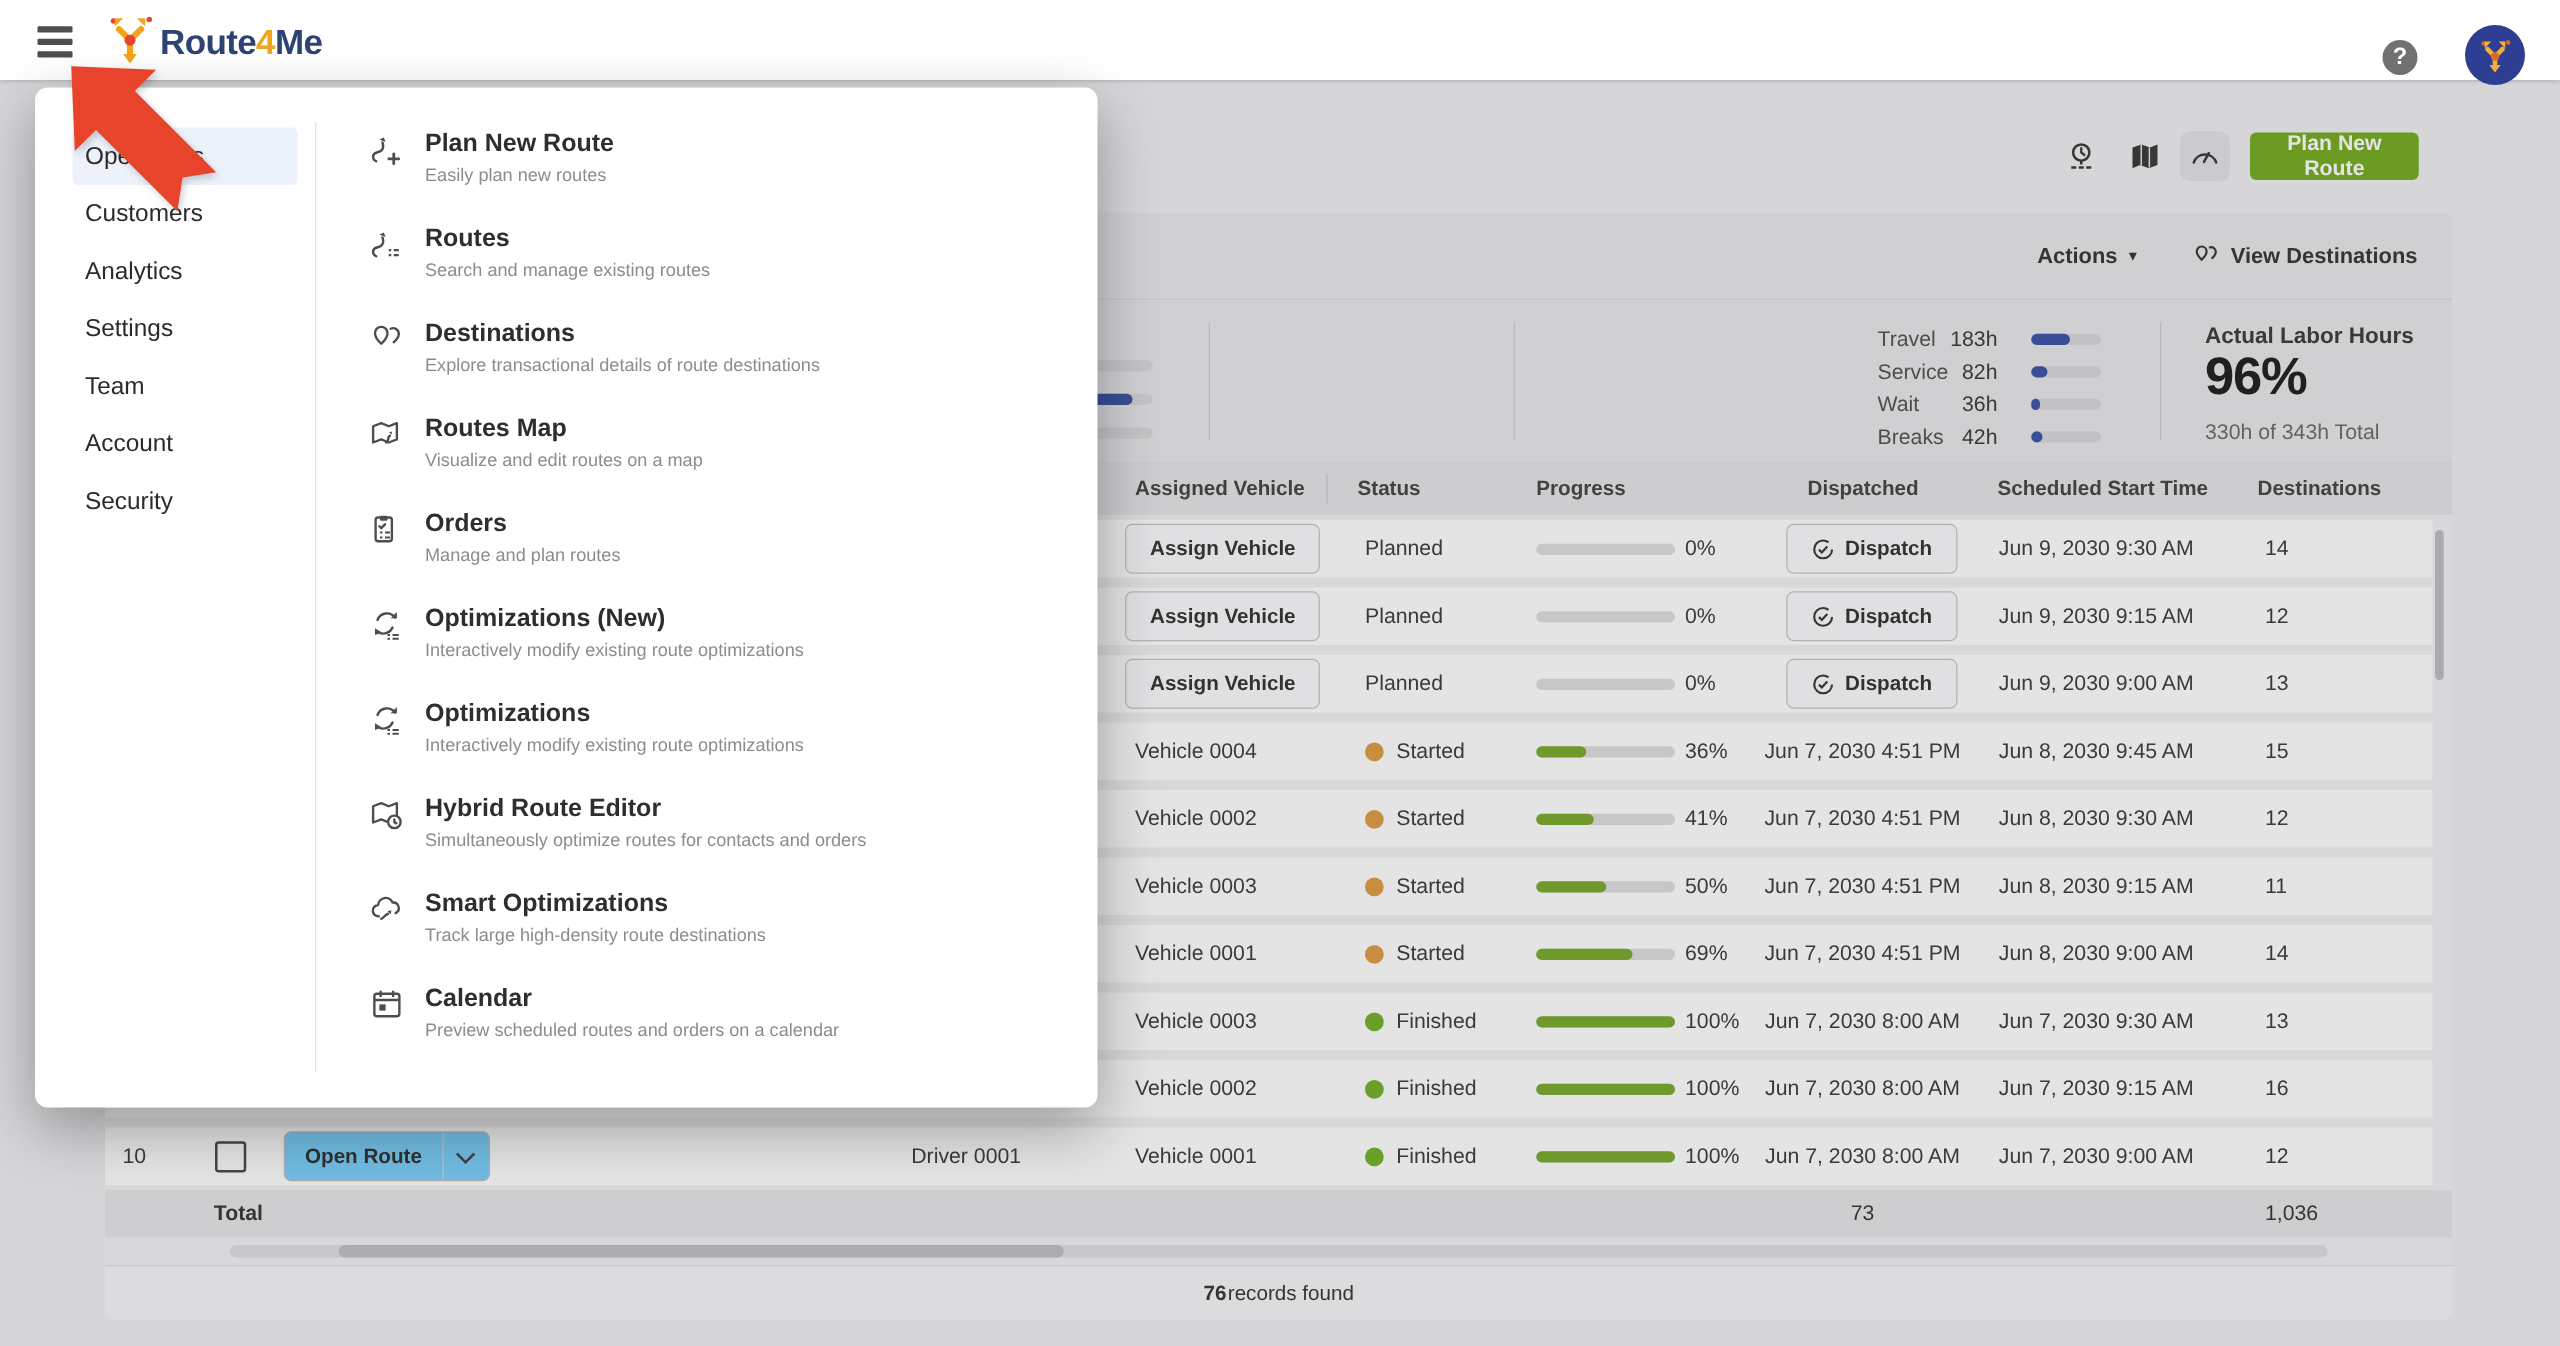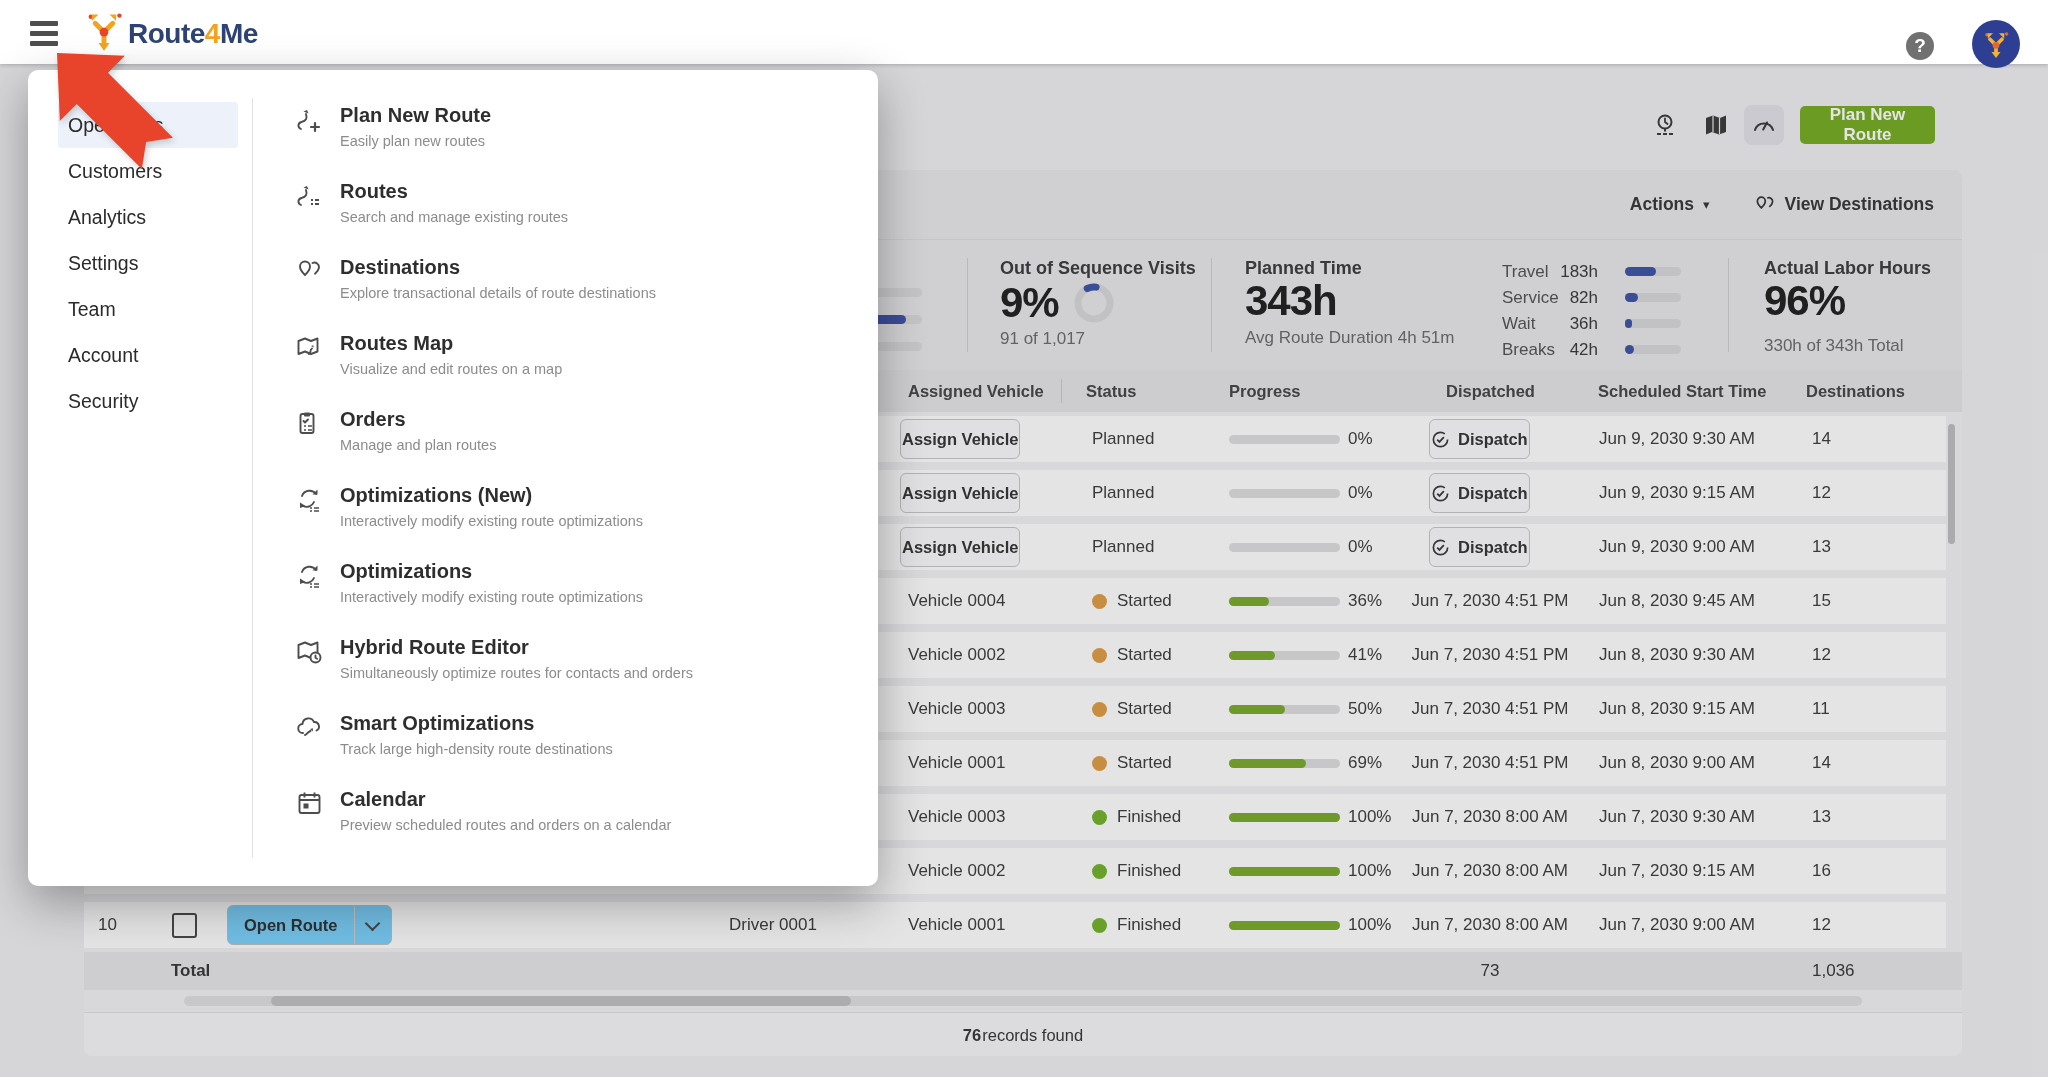--- a/index.html
+++ b/index.html
@@ -75,21 +75,21 @@
   .checkbox{width:21px;height:21px;border:2.5px solid #4c4c4c;border-radius:3px;background:#fff;}
   .c.open{left:143px;}
   .split-btn{display:flex;align-items:stretch;height:38px;border:1px solid #c2c2c4;border-radius:6px;background:#7dd3fc;overflow:hidden;}
   .split-main{display:flex;align-items:center;padding:0 16px;font-size:16.5px;font-weight:600;color:#353535;}
   .split-sep{width:1px;background:#d4d4d6;}
   .split-caret{width:36px;display:flex;align-items:center;justify-content:center;}
   .chev{width:9px;height:9px;border-right:2px solid #4c4c4c;border-bottom:2px solid #4c4c4c;transform:rotate(45deg);margin-top:-4px;}
   .c.route{left:326px;}
   .c.driver{left:645px;}
   .c.vehicle-btn{left:816px;}
-  .pill-btn{display:flex;align-items:center;gap:8px;height:38px;padding:0 1px;border:1px solid #c8c8ca;border-radius:6px;
+  .pill-btn{display:flex;align-items:center;gap:8px;height:38px;padding:0 19px;border:1px solid #c8c8ca;border-radius:6px;
     background:#fbfbfd;font-size:16.5px;font-weight:600;color:#383838;}
   .pill-btn svg{width:19px;height:19px;}
   .c.vehicle-txt{left:824px;}
   .c.status{left:1008px;gap:10px;}
   .dot{width:15px;height:15px;border-radius:50%;display:inline-block;}.dot.started{background:#df9f48}.dot.finished{background:#74b32e}
   .c.progress{left:1145px;}
   .track{position:relative;width:111px;height:9px;border-radius:5px;background:#dfdfe1;display:inline-block;}
   .track b{position:absolute;left:0;top:0;height:9px;border-radius:5px;background:#7cab2e;display:block;}
   .c.pct{left:1264px;}
   .c.dispatch-btn{left:1345px;}
@@ -176,37 +176,21 @@
               <b style="width:13%"></b>
             </span>
             <span class="pbar" style="top: 75px;">
               <b style="width:79%"></b>
             </span>
             <span class="pbar" style="top: 102px;">
               <b style="width:17%"></b>
             </span>
           </div>
         <div class="vdiv" style="left:883px"></div>
-        <div class="oos">
-          <div class="stat-label">Out of Sequence Visits</div>
-          <div class="oos-row">
-            <div class="stat-big">9%</div>
-            <svg width="42" height="42" viewBox="0 0 42 42">
-              <circle cx="21" cy="21" r="16" fill="none" stroke="#d9d9db" stroke-width="7"></circle>
-              <circle id="donut-arc" cx="21" cy="21" r="16" fill="none" stroke="#4056a8" stroke-width="7" stroke-linecap="round" transform="rotate(-115 21 21)" stroke-dasharray="9.047786842338605 100.53096491487338"></circle>
-            </svg>
-          </div>
-          <div class="stat-sub">91 of 1,017</div>
-        </div>
         <div class="vdiv" style="left:1127px"></div>
-        <div class="planned">
-          <div class="stat-label">Planned Time</div>
-          <div class="stat-big">343h</div>
-          <div class="stat-sub" style="margin-top:5px">Avg Route Duration 4h 51m</div>
-        </div>
         <div class="breakdown" id="breakdown">
             <div class="bk-row"><span>Travel</span><span class="bk-val">183h</span><span class="bk-bar">
                 <b style="width:55%"></b>
               </span></div>
             <div class="bk-row"><span>Service</span><span class="bk-val">82h</span><span class="bk-bar">
                 <b style="width:24%"></b>
               </span></div>
             <div class="bk-row"><span>Wait</span><span class="bk-val">36h</span><span class="bk-bar">
                 <b style="width:12%"></b>
               </span></div>

